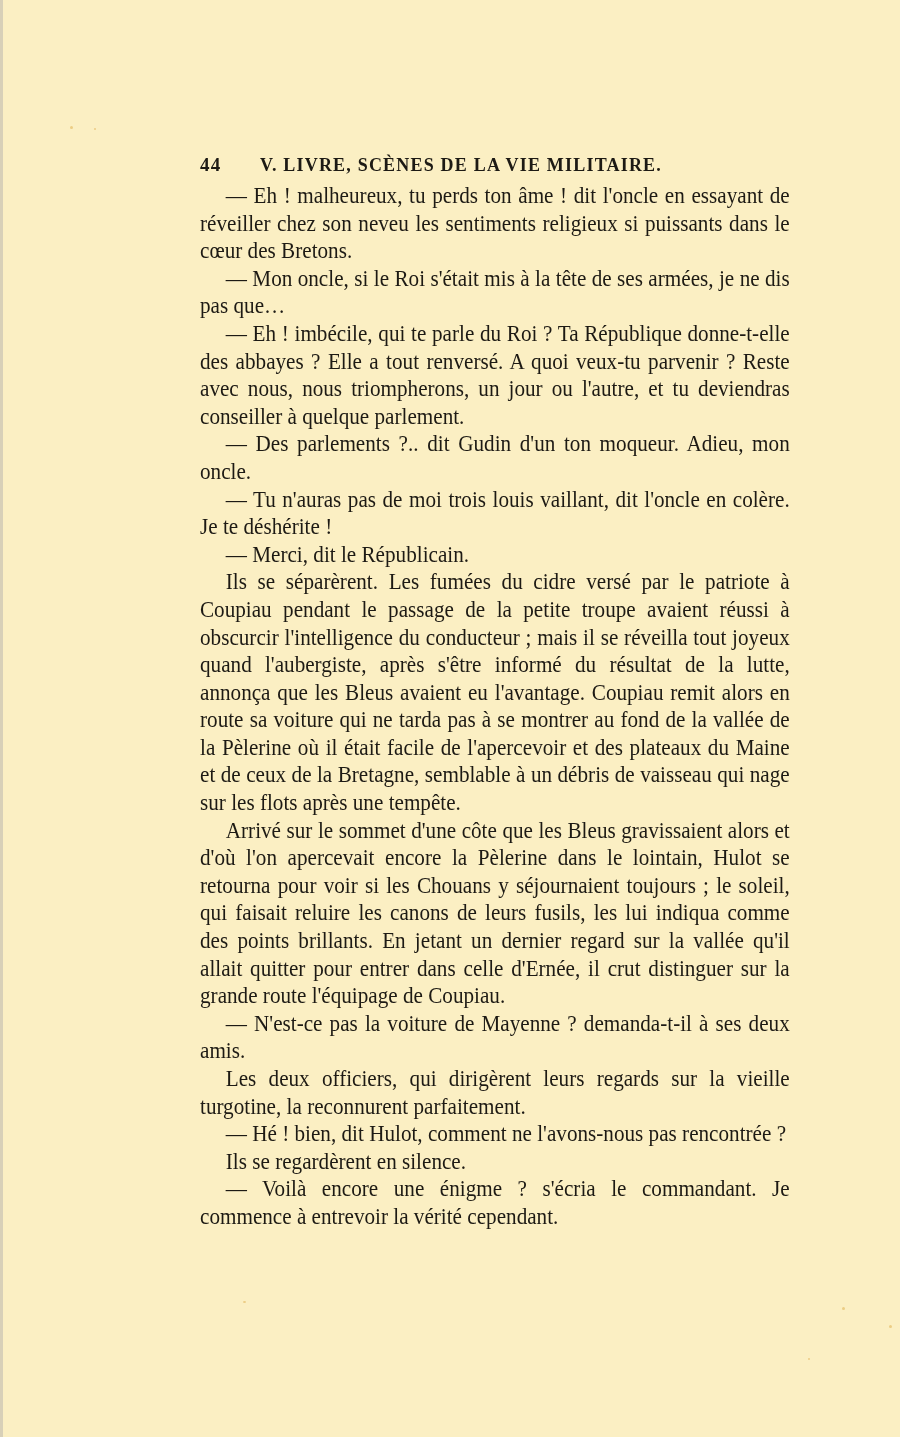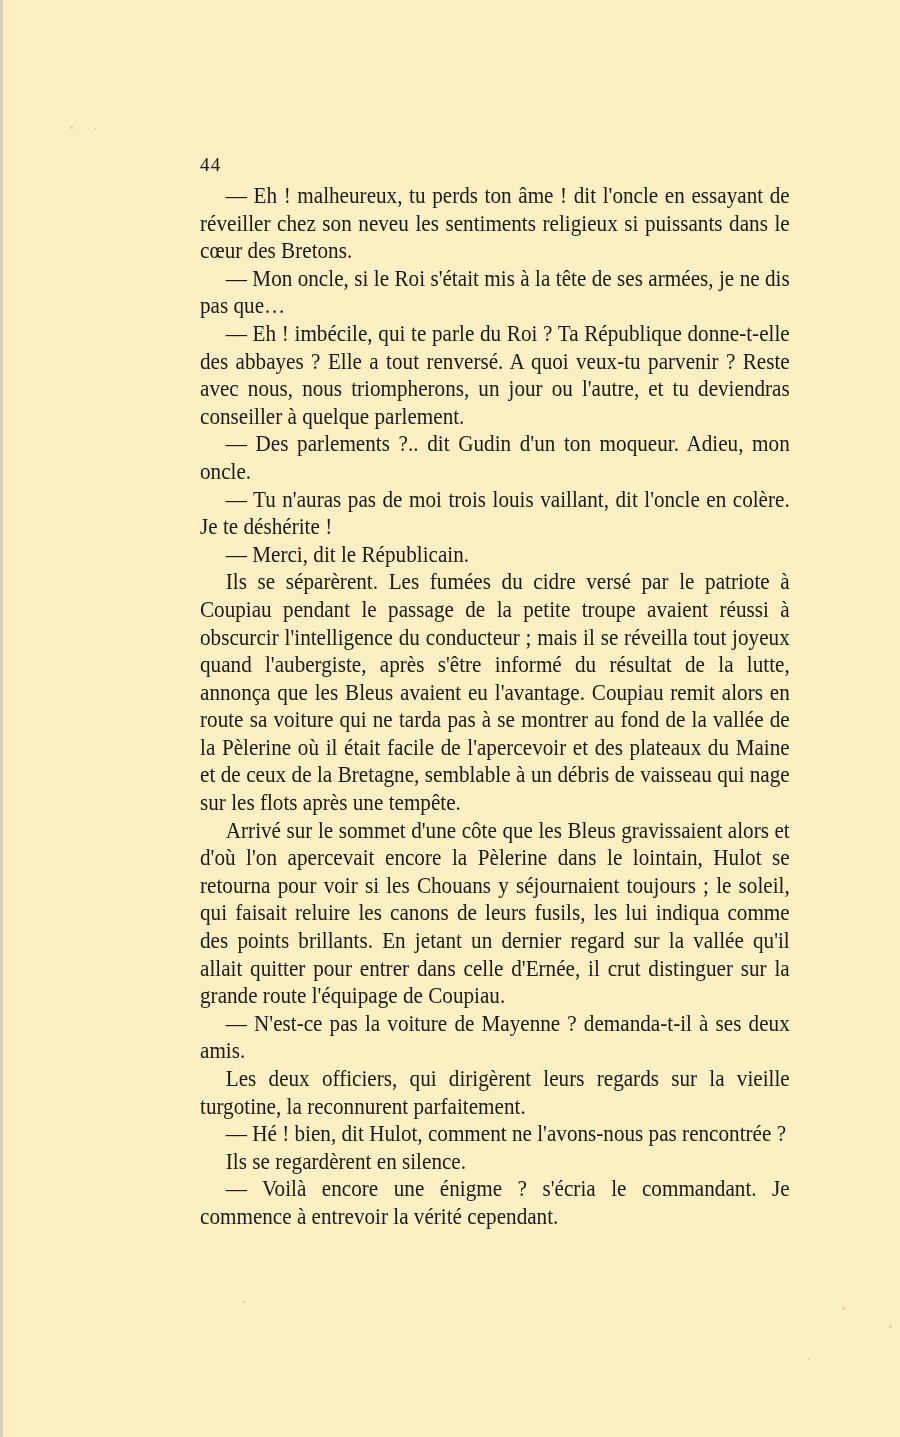--- a/index.html
+++ b/index.html
@@ -9,40 +9,41 @@
     position:relative;
     font-family:"Liberation Serif", "DejaVu Serif", serif;
     color:#1d1a14;
   }
   .left-edge { position:absolute; left:0; top:0; width:3px; height:1437px; background:#d8d0b8; }
   .page {
     position:absolute; left:200px; top:154px; width:590px;
   }
   .header {
     display:flex; align-items:baseline; height:28px;
-    font-size:18px; font-weight:normal; letter-spacing:1.2px;
+    font-size:18px; font-weight:bold; letter-spacing:1.2px;
   }
   .header .pno { width:60px; font-size:19px; }
   .header .running { flex:1; text-align:left; padding-left:0px; }
   .body { font-size:23px; line-height:27.6px; }
   .para {
     margin:0; text-align:justify; text-align-last:left;
     text-indent:28px; transform:scaleX(0.92); transform-origin:left top;
     width:641px;
   }
   .speckle { position:absolute; border-radius:50%; background:#e0b050; opacity:.55; }
 </style>
 </head>
 <body>
 
 <div class="left-edge"></div>
 
 <div class="page">
   <div class="header">
     <span class="pno">44</span>
+    <span class="running">V. LIVRE, SCÈNES DE LA VIE MILITAIRE.</span>
   </div>
   <div class="body">
     <p class="para">— Eh ! malheureux, tu perds ton âme ! dit l'oncle en essayant de réveiller chez son neveu les sentiments religieux si puissants dans le cœur des Bretons.</p>
     <p class="para">— Mon oncle, si le Roi s'était mis à la tête de ses armées, je ne dis pas que…</p>
     <p class="para">— Eh ! imbécile, qui te parle du Roi ? Ta République donne-t-elle des abbayes ? Elle a tout renversé. A quoi veux-tu parvenir ? Reste avec nous, nous triompherons, un jour ou l'autre, et tu deviendras conseiller à quelque parlement.</p>
     <p class="para">— Des parlements ?.. dit Gudin d'un ton moqueur. Adieu, mon oncle.</p>
     <p class="para">— Tu n'auras pas de moi trois louis vaillant, dit l'oncle en colère. Je te déshérite !</p>
     <p class="para">— Merci, dit le Républicain.</p>
     <p class="para">Ils se séparèrent. Les fumées du cidre versé par le patriote à Coupiau pendant le passage de la petite troupe avaient réussi à obscurcir l'intelligence du conducteur ; mais il se réveilla tout joyeux quand l'aubergiste, après s'être informé du résultat de la lutte, annonça que les Bleus avaient eu l'avantage. Coupiau remit alors en route sa voiture qui ne tarda pas à se montrer au fond de la vallée de la Pèlerine où il était facile de l'apercevoir et des plateaux du Maine et de ceux de la Bretagne, semblable à un débris de vaisseau qui nage sur les flots après une tempête.</p>
     <p class="para">Arrivé sur le sommet d'une côte que les Bleus gravissaient alors et d'où l'on apercevait encore la Pèlerine dans le lointain, Hulot se retourna pour voir si les Chouans y séjournaient toujours ; le soleil, qui faisait reluire les canons de leurs fusils, les lui indiqua comme des points brillants. En jetant un dernier regard sur la vallée qu'il allait quitter pour entrer dans celle d'Ernée, il crut distinguer sur la grande route l'équipage de Coupiau.</p>

